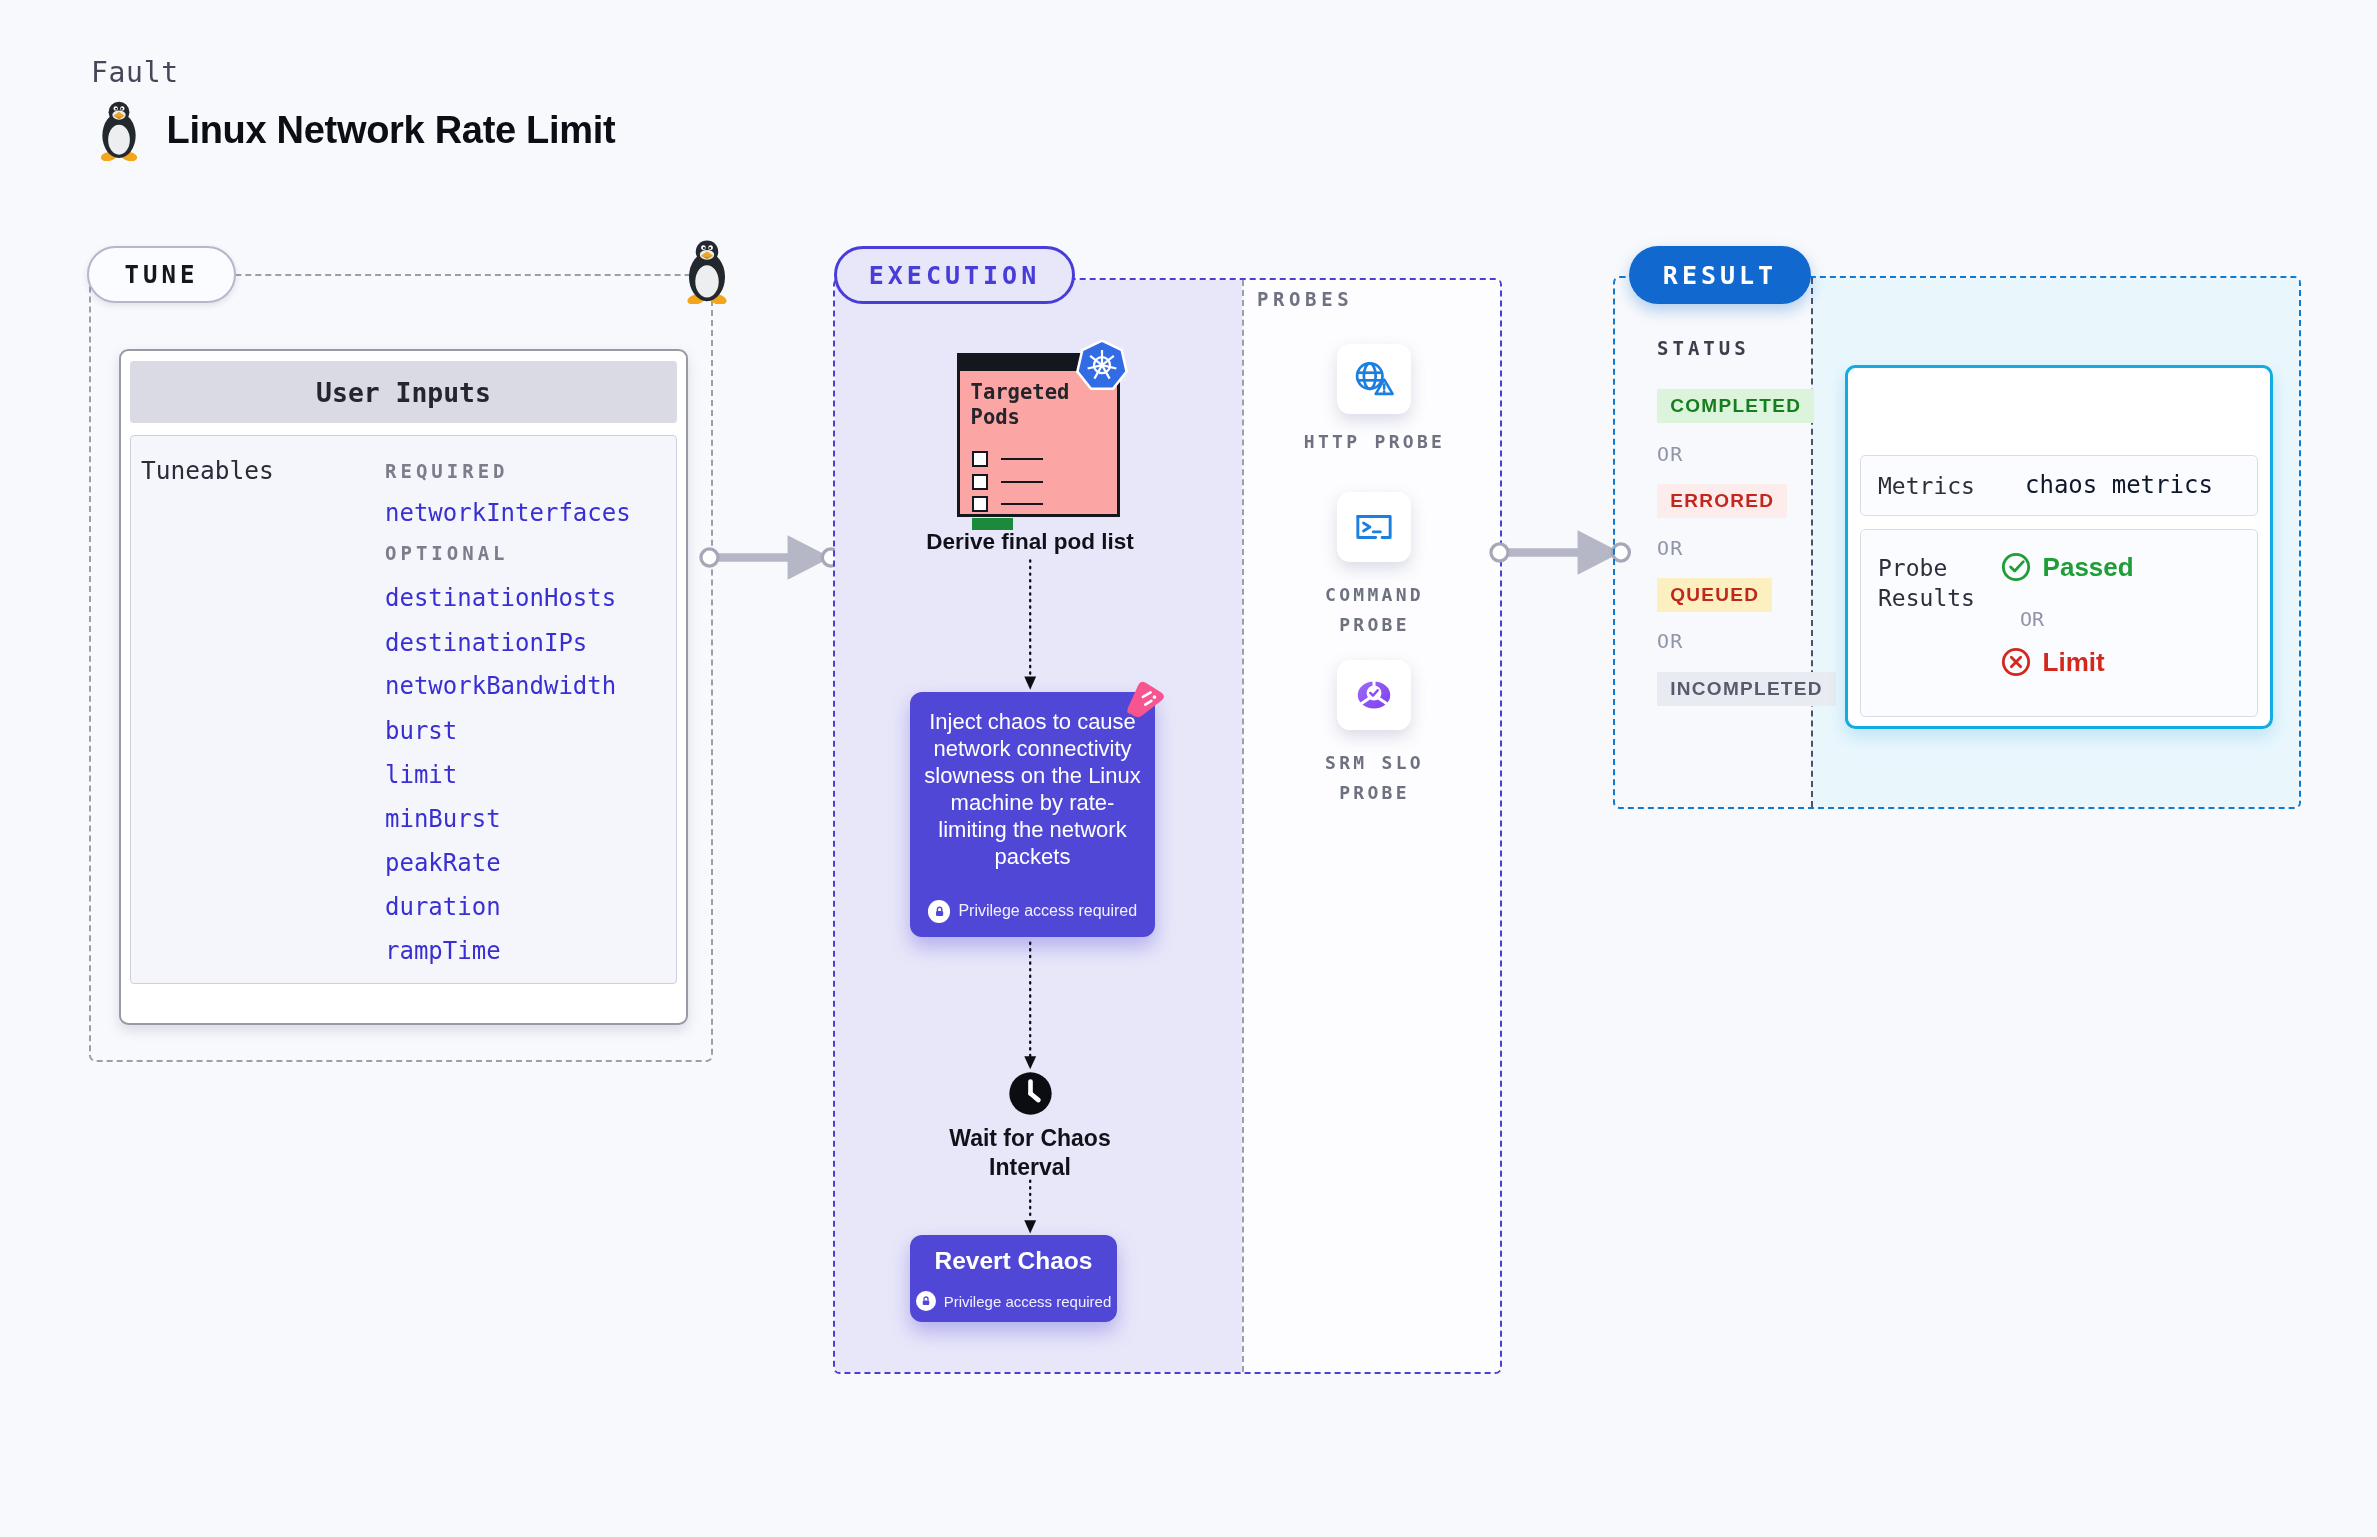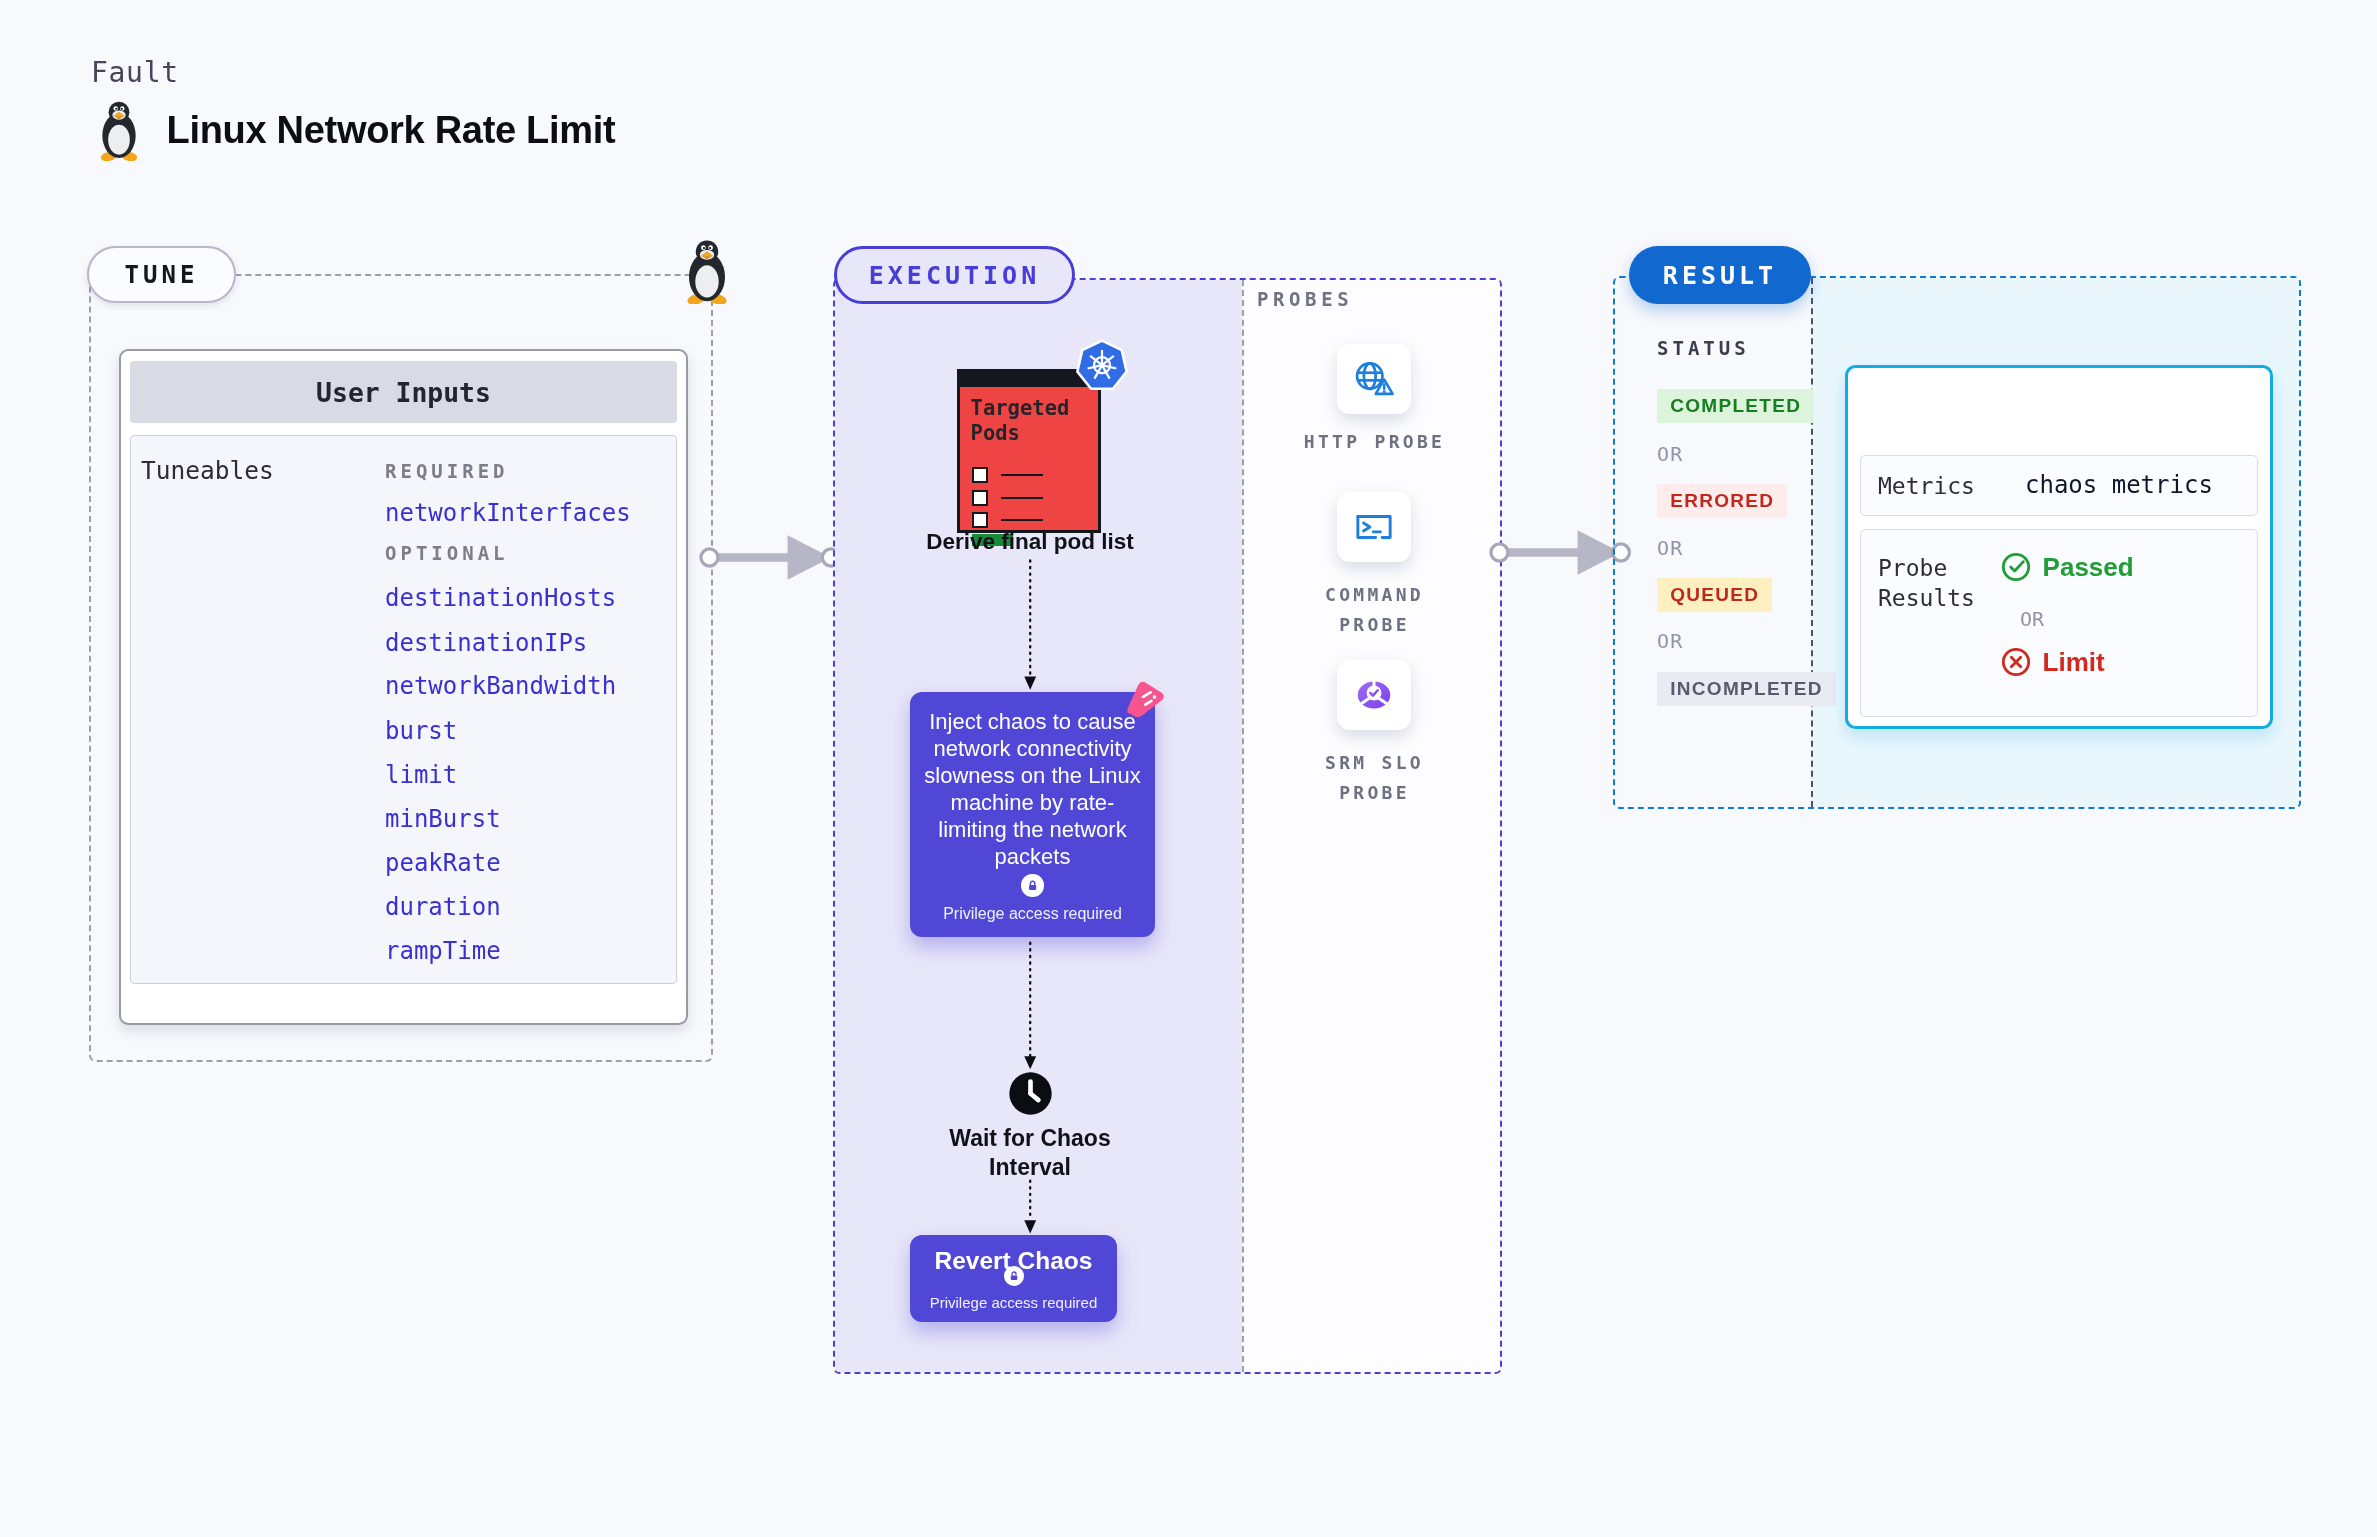--- a/index.html
+++ b/index.html
@@ -46,39 +46,39 @@
 
   
   .exec-outer { left:833px; top:278px; width:669px; height:1096px;
                 border:2.6px dashed #4a3fd6; border-radius:6.6px; overflow:hidden; }
   .exec-fill  { left:0; top:0; bottom:0; width:407px; background:#e8e7f9; }
   .probes-fill{ left:409px; top:0; bottom:0; right:0; background:#fdfdff; }
   .exec-divider { left:407px; top:0; bottom:0; border-left:2px dashed #9ba0ac; }
   .probes-label { left:1257px; top:288px; font-size:19px; font-weight:700;
                   color:#6f7280; letter-spacing:4.6px; }
 
-  .pods-card { left:957px; top:353px; width:144px; height:164px; background:#ef4444;
-               border:3.3px solid #15171f;margin-top:16px; }
+  .pods-card { left:957px; top:353px; width:163px; height:164px; background:#fca5a5;
+               border:3.3px solid #15171f; }
   .pods-topbar { left:0; top:0; right:0; height:14.5px; background:#15171f; }
   .pods-title { left:10.6px; top:24px; width:119px; font-size:20.5px; line-height:25px;
                 font-weight:700; color:#23252b; }
   .pod-row { left:12px; display:flex; align-items:center; }
   .pod-check { width:16px; height:16px; border:2.3px solid #15171f; background:#fff; }
   .pod-line { width:42px; height:2.6px; background:#15171f; margin-left:13.2px; }
 
   .derive-label { left:911px; top:529px; width:238px; text-align:center;
                   font-size:22.5px; font-weight:700; color:#101219; white-space:nowrap; }
 
   .chaos-box { background:#5047d7; border-radius:12px;
                box-shadow:0 9.3px 20px rgba(80,71,215,.35); }
   .inject-box { left:910px; top:692px; width:245px; height:245px; }
   .inject-text { left:13.2px; right:13.2px; top:16px; position:absolute; text-align:center;
                  color:#ffffff; font-size:22px; line-height:27px; font-weight:400; }
   .priv-row { position:absolute; left:0; right:0; display:flex; align-items:center;
-              justify-content:center; gap:8px;flex-direction:column; }
+              justify-content:center; gap:8px; }
   .priv-circle { width:22.5px; height:22.5px; background:#ffffff; border-radius:50%;
                  display:flex; align-items:center; justify-content:center; flex:0 0 auto; }
   .priv-text { color:#f0f0ff; font-size:16px; }
 
   .wait-label { left:924px; top:1124px; width:212px; text-align:center;
                 font-size:23px; line-height:29px; font-weight:700; color:#101219; }
   .revert-box { left:910px; top:1235px; width:207px; height:87px; }
   .revert-label { position:absolute; left:0; right:0; top:12px; text-align:center;
                   color:#ffffff; font-size:24.5px; font-weight:700; }
 

